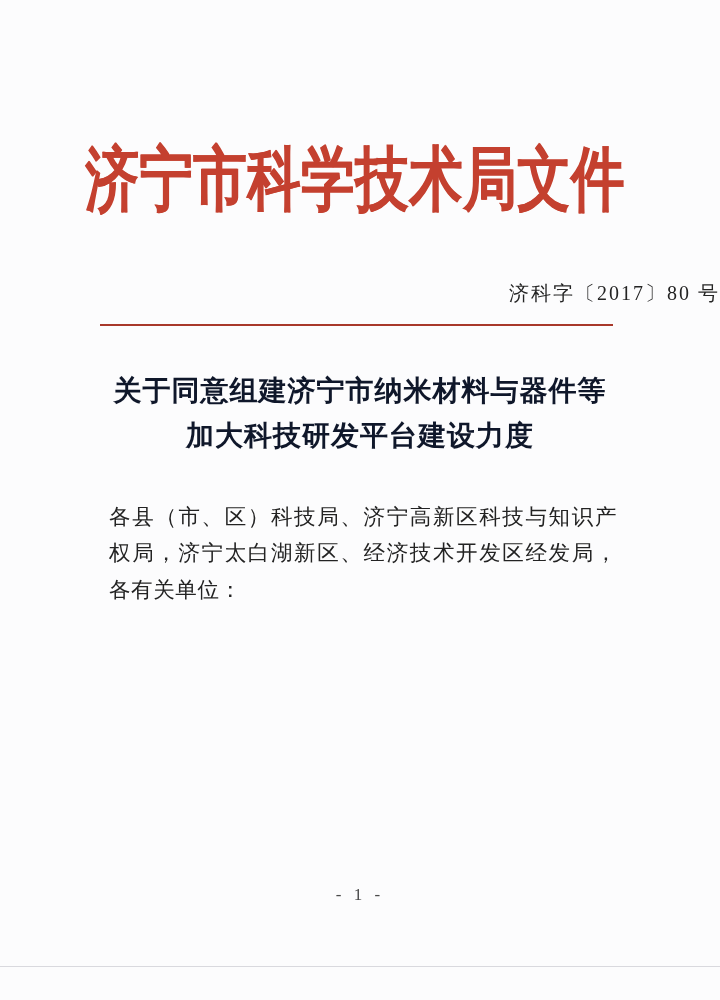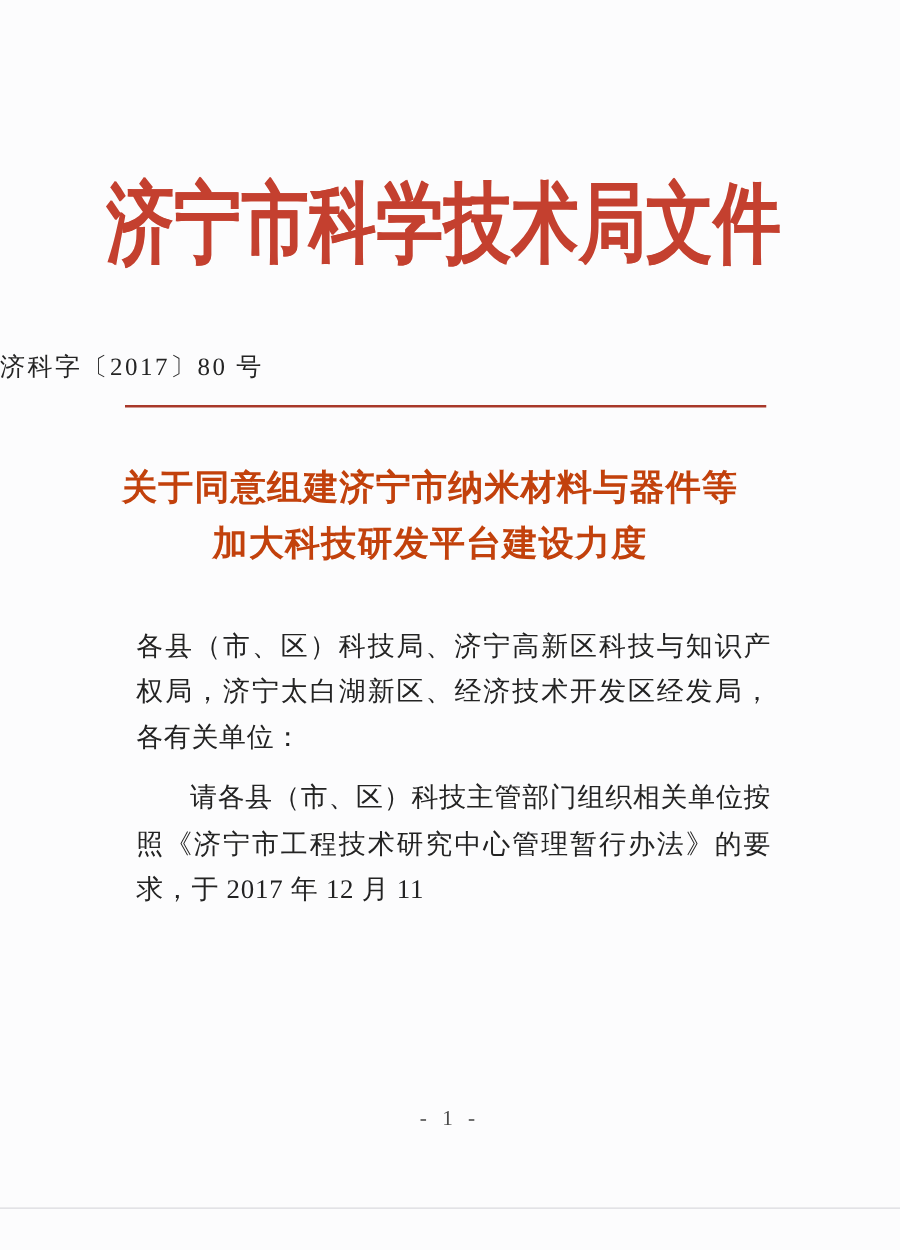--- a/index.html
+++ b/index.html
@@ -40,44 +40,44 @@
     transform: scaleX(0.76);
     transform-origin: 50% 50%;
     white-space: nowrap;
     text-shadow: 1px 0 0 #c4402f;
   }
   .doc-number {
     position: absolute;
     top: 280px;
     left: 0;
     width: 720px;
-    text-align: left;
+    text-align: right;
     font-size: 20px;
     letter-spacing: 2px;
     color: #242424;
   }
   .red-rule {
     position: absolute;
     top: 324px;
     left: 100px;
     width: 513px;
     height: 2px;
     background: #a8382a;
   }
   .doc-title {
     position: absolute;
     top: 368px;
-    left: 44px;
+    left: 60px;
     width: 600px;
     text-align: center;
     font-size: 28px;
     font-weight: 700;
     line-height: 45px;
     letter-spacing: 1px;
-    color: #c2410c;
+    color: #0f172a;
   }
   .body-text {
     position: absolute;
     top: 487px;
     left: 97px;
     width: 532px;
     font-size: 21.5px;
     line-height: 36.4px;
     letter-spacing: 0.6px;
     color: #232323;
@@ -109,20 +109,19 @@
 
   <div class="red-rule"></div>
 
   <div class="doc-title">
     <div>关于同意组建济宁市纳米材料与器件等</div>
     <div>加大科技研发平台建设力度</div>
   </div>
 
   <div class="body-text">
     <p>各县（市、区）科技局、济宁高新区科技与知识产权局，济宁太白湖新区、经济技术开发区经发局，各有关单位：</p>
-    <p class="indent">请各县（市、区）科技主管部门组织相关单位按照《济宁市工程技术研究中心管理暂行办法》的要求，于 2017 年 12 月 11</p>
   </div>
 
   <div class="page-number">- 1 -</div>
 
   <div class="scan-edge-bottom"></div>
 
 </div>
 
 </body></html>

